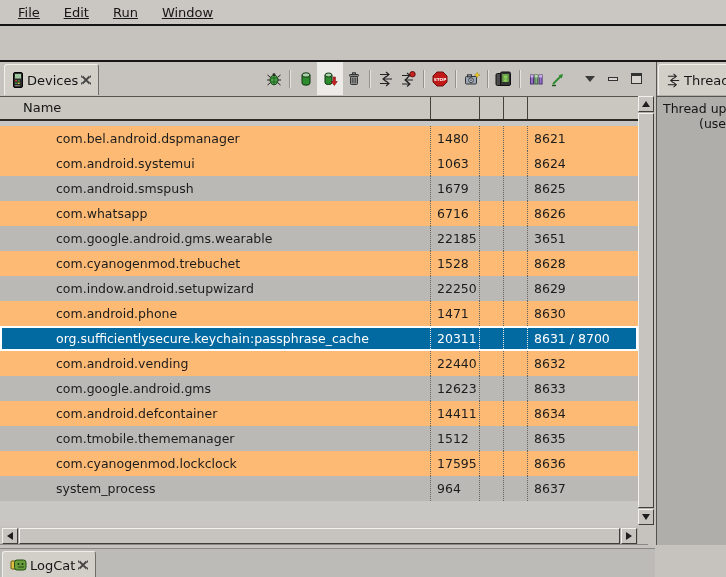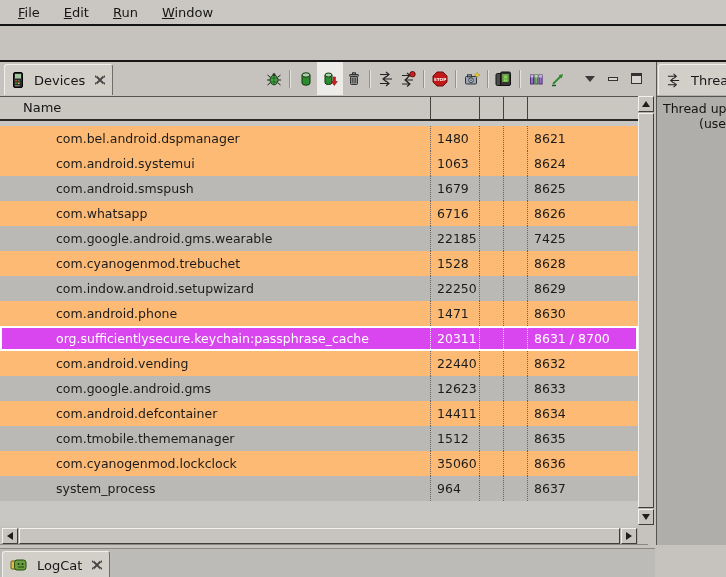--- a/index.html
+++ b/index.html
@@ -3,30 +3,30 @@
 <meta charset="utf-8">
 <style>
   html,body{margin:0;padding:0;}
   .root{
     position:relative;width:726px;height:577px;overflow:hidden;
     background:#c6c3be;font-family:"DejaVu Sans","Liberation Sans",sans-serif;
     color:#161616;-webkit-font-smoothing:antialiased;
   }
   
   .menubar{position:absolute;left:0;top:0;width:726px;height:26px;background:#cac7c2;
-    border-bottom:2px solid #141414;display:flex;align-items:center;padding-left:10px;box-sizing:border-box;}
+    border-bottom:2px solid #141414;display:flex;align-items:center;padding-left:10px;box-sizing:border-box;text-decoration:underline;}
   .menu-item{font-size:13px;padding:2px 8px;margin-right:8px;cursor:default;}
   .menu-item .ul{text-decoration:underline;}
   .menu-item.help{margin-left:8px;margin-top:44px;}
   
   .top-strip{position:absolute;left:0;top:28px;width:726px;height:32px;background:#c6c3be;}
   .hline{position:absolute;left:0;top:60px;width:726px;height:2px;background:#161616;}
   
   .tabstrip{position:absolute;left:0;top:0;height:33px;width:100%;background:#c6c3be;}
-  .tab{position:absolute;display:flex;align-items:center;gap:10px;background:#d2cfc9;
+  .tab{position:absolute;display:flex;align-items:center;gap:3px;background:#d2cfc9;
     border:1px solid #6f6d68;border-bottom:none;border-top-color:#f0efec;border-left-color:#f0efec;
     border-radius:3px 3px 0 0;font-size:13px;padding:0 7px;box-sizing:border-box;white-space:nowrap;}
   
   .devices-view{position:absolute;left:0;top:62px;width:648px;height:483px;background:#c6c3be;
     border-bottom:1px solid #8a8884;box-sizing:border-box;}
   .tab-devices{left:4px;top:2px;height:31px;}
   .dev-toolbar{position:absolute;right:1px;top:0;height:33px;display:flex;align-items:center;}
   .tbtn{width:22px;height:26px;display:flex;align-items:center;justify-content:center;cursor:default;}
   .tsep{width:1px;height:18px;background:#95928d;border-right:1px solid #e4e2de;margin:0 4px;}
   .tbtn.hl{background:#ecebe7;height:33px;width:26px;}
@@ -40,21 +40,21 @@
   .hcell{height:22px;line-height:22px;font-size:13px;box-sizing:border-box;overflow:hidden;white-space:nowrap;}
   .hcell.name{width:430px;padding-left:23px;}
   .hcell.c1{width:49px;border-left:1px solid #44423e;}
   .hcell.c2{width:24px;border-left:1px solid #44423e;}
   .hcell.c3{width:24px;border-left:1px solid #44423e;}
   .hcell.c4{width:111px;border-left:1px solid #44423e;}
   .tbody{position:absolute;left:0;top:59px;width:638px;height:405px;background:#c8c7c3;overflow:hidden;}
   .top-sliver{height:5px;background:#c8c7c3;}
   .row{display:flex;width:638px;height:25px;background:#fdba74;color:#1c1c1c;}
   .row.odd{background:#bab9b5;}
-  .row.selected{background:#d946ef;color:#ffffff;outline:2px solid #ffffff;outline-offset:-2px;position:relative;z-index:2;align-items:flex-end;}
+  .row.selected{background:#0369a1;color:#ffffff;outline:2px solid #ffffff;outline-offset:-2px;position:relative;z-index:2;align-items:flex-end;}
   .cell{height:25px;line-height:25px;font-size:12.5px;box-sizing:border-box;overflow:hidden;white-space:nowrap;}
   .cell.name{width:430px;padding-left:56px;}
   .cell.c1{width:49px;border-left:1px dotted #67655f;padding-left:6px;}
   .cell.c2{width:24px;border-left:1px dotted #67655f;}
   .cell.c3{width:24px;border-left:1px dotted #67655f;}
   .cell.c4{width:111px;border-left:1px dotted #67655f;padding-left:6px;}
   .row.selected .cell{border-left-color:#e8e8e8;}
   
   .vscroll{position:absolute;left:638px;top:34px;width:16px;height:429px;background:#b2b0ac;}
   .sbtn{position:absolute;width:16px;height:16px;background:#c7c4bf;border:1px solid;border-color:#f2f1ee #403e3b #403e3b #f2f1ee;box-sizing:border-box;display:flex;align-items:center;justify-content:center;}
@@ -286,21 +286,21 @@
     <div class="cell c1"><span>6716</span></div>
     <div class="cell c2"></div>
     <div class="cell c3"></div>
     <div class="cell c4"><span>8626</span></div>
   </div>
         <div class="row odd">
     <div class="cell name"><span>com.google.android.gms.wearable</span></div>
     <div class="cell c1"><span>22185</span></div>
     <div class="cell c2"></div>
     <div class="cell c3"></div>
-    <div class="cell c4"><span>7425</span></div>
+    <div class="cell c4"><span>3651</span></div>
   </div>
         <div class="row">
     <div class="cell name"><span>com.cyanogenmod.trebuchet</span></div>
     <div class="cell c1"><span>1528</span></div>
     <div class="cell c2"></div>
     <div class="cell c3"></div>
     <div class="cell c4"><span>8628</span></div>
   </div>
         <div class="row odd">
     <div class="cell name"><span>com.indow.android.setupwizard</span></div>
@@ -346,21 +346,21 @@
   </div>
         <div class="row odd">
     <div class="cell name"><span>com.tmobile.thememanager</span></div>
     <div class="cell c1"><span>1512</span></div>
     <div class="cell c2"></div>
     <div class="cell c3"></div>
     <div class="cell c4"><span>8635</span></div>
   </div>
         <div class="row">
     <div class="cell name"><span>com.cyanogenmod.lockclock</span></div>
-    <div class="cell c1"><span>35060</span></div>
+    <div class="cell c1"><span>17595</span></div>
     <div class="cell c2"></div>
     <div class="cell c3"></div>
     <div class="cell c4"><span>8636</span></div>
   </div>
         <div class="row odd">
     <div class="cell name"><span>system_process</span></div>
     <div class="cell c1"><span>964</span></div>
     <div class="cell c2"></div>
     <div class="cell c3"></div>
     <div class="cell c4"><span>8637</span></div>

